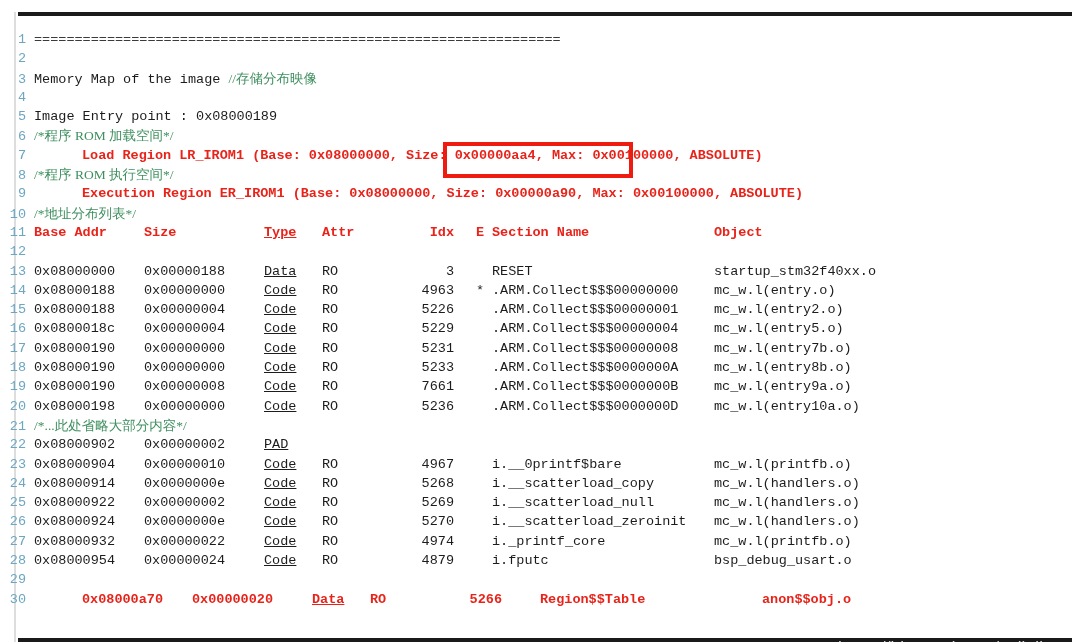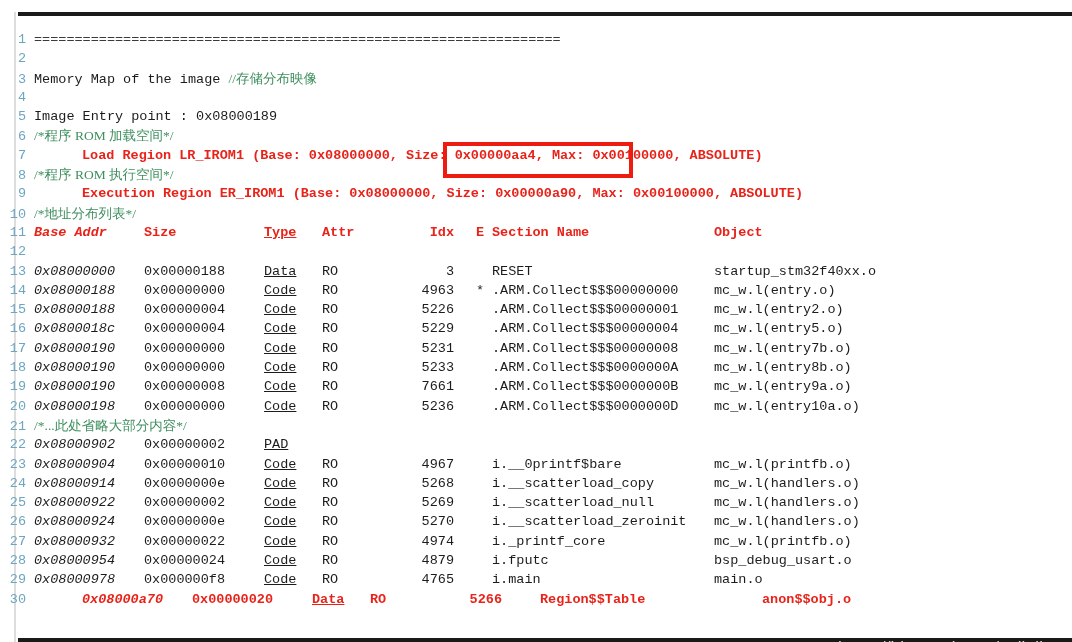--- a/index.html
+++ b/index.html
@@ -70,21 +70,21 @@
     color: #1c1c1c;
     letter-spacing: 0px;
   }
   .src.green { color: #3f8f5f; }
   .src.red   { color: #e8231a; font-weight: bold; margin-left: 48px; }
   .src.eq    { color: #3a3a3a; }
 
   
   .tbl { display: inline-block; }
   .tbl span { display: inline-block; white-space: pre; }
-  .c-base { width: 110px; font-style: italic; }
+  .c-base { width: 110px; }
   .c-size { width: 120px; }
   .c-type { width: 58px; text-decoration: underline; }
   .c-attr { width: 66px; }
   .c-idx  { width: 66px; text-align: right; }
   .c-gap  { width: 22px; }
   .c-e    { width: 16px; }
   .c-sec  { width: 222px; }
   .c-obj  { width: 230px; }
 
   .hdr span { color: #e8231a; font-weight: bold; }
@@ -144,20 +144,20 @@
       <div class="line"><span class="ln">19</span><span class="src tbl"><span class="c-base">0x08000190</span><span class="c-size">0x00000008</span><span class="c-type">Code</span><span class="c-attr">RO</span><span class="c-idx">7661</span><span class="c-gap"></span><span class="c-e"></span><span class="c-sec">.ARM.Collect$$$0000000B</span><span class="c-obj">mc_w.l(entry9a.o)</span></span></div>
       <div class="line"><span class="ln">20</span><span class="src tbl"><span class="c-base">0x08000198</span><span class="c-size">0x00000000</span><span class="c-type">Code</span><span class="c-attr">RO</span><span class="c-idx">5236</span><span class="c-gap"></span><span class="c-e"></span><span class="c-sec">.ARM.Collect$$$0000000D</span><span class="c-obj">mc_w.l(entry10a.o)</span></span></div>
       <div class="line"><span class="ln">21</span><span class="src green cjk">/*...此处省略大部分内容*/</span></div>
       <div class="line"><span class="ln">22</span><span class="src tbl"><span class="c-base">0x08000902</span><span class="c-size">0x00000002</span><span class="c-type">PAD</span><span class="c-attr"></span><span class="c-idx"></span><span class="c-gap"></span><span class="c-e"></span><span class="c-sec"></span><span class="c-obj"></span></span></div>
       <div class="line"><span class="ln">23</span><span class="src tbl"><span class="c-base">0x08000904</span><span class="c-size">0x00000010</span><span class="c-type">Code</span><span class="c-attr">RO</span><span class="c-idx">4967</span><span class="c-gap"></span><span class="c-e"></span><span class="c-sec">i.__0printf$bare</span><span class="c-obj">mc_w.l(printfb.o)</span></span></div>
       <div class="line"><span class="ln">24</span><span class="src tbl"><span class="c-base">0x08000914</span><span class="c-size">0x0000000e</span><span class="c-type">Code</span><span class="c-attr">RO</span><span class="c-idx">5268</span><span class="c-gap"></span><span class="c-e"></span><span class="c-sec">i.__scatterload_copy</span><span class="c-obj">mc_w.l(handlers.o)</span></span></div>
       <div class="line"><span class="ln">25</span><span class="src tbl"><span class="c-base">0x08000922</span><span class="c-size">0x00000002</span><span class="c-type">Code</span><span class="c-attr">RO</span><span class="c-idx">5269</span><span class="c-gap"></span><span class="c-e"></span><span class="c-sec">i.__scatterload_null</span><span class="c-obj">mc_w.l(handlers.o)</span></span></div>
       <div class="line"><span class="ln">26</span><span class="src tbl"><span class="c-base">0x08000924</span><span class="c-size">0x0000000e</span><span class="c-type">Code</span><span class="c-attr">RO</span><span class="c-idx">5270</span><span class="c-gap"></span><span class="c-e"></span><span class="c-sec">i.__scatterload_zeroinit</span><span class="c-obj">mc_w.l(handlers.o)</span></span></div>
       <div class="line"><span class="ln">27</span><span class="src tbl"><span class="c-base">0x08000932</span><span class="c-size">0x00000022</span><span class="c-type">Code</span><span class="c-attr">RO</span><span class="c-idx">4974</span><span class="c-gap"></span><span class="c-e"></span><span class="c-sec">i._printf_core</span><span class="c-obj">mc_w.l(printfb.o)</span></span></div>
       <div class="line"><span class="ln">28</span><span class="src tbl"><span class="c-base">0x08000954</span><span class="c-size">0x00000024</span><span class="c-type">Code</span><span class="c-attr">RO</span><span class="c-idx">4879</span><span class="c-gap"></span><span class="c-e"></span><span class="c-sec">i.fputc</span><span class="c-obj">bsp_debug_usart.o</span></span></div>
-      <div class="line"><span class="ln">29</span><span class="src tbl"><span class="c-base">0x08000978</span><span class="c-size">0x000000f8</span><span class="c-type">Code</span><span class="c-attr">RO</span><span class="c-idx">4765</span><span class="c-gap"></span><span class="c-e"></span><span class="c-sec">i.main</span><span class="c-obj">main.o</span></span></div>
+      <div class="line"><span class="ln">29</span></div>
       <div class="line"><span class="ln">30</span><span class="src tbl red"><span class="c-base">0x08000a70</span><span class="c-size">0x00000020</span><span class="c-type">Data</span><span class="c-attr">RO</span><span class="c-idx">5266</span><span class="c-gap"></span><span class="c-e"></span><span class="c-sec">Region$$Table</span><span class="c-obj">anon$$obj.o</span></span></div>
     </div>
 
   <div class="redbox"></div>
 
   <div class="watermark">https://blog.csdn.net/sgjiajia</div>
 </div>
 
 </body></html>

